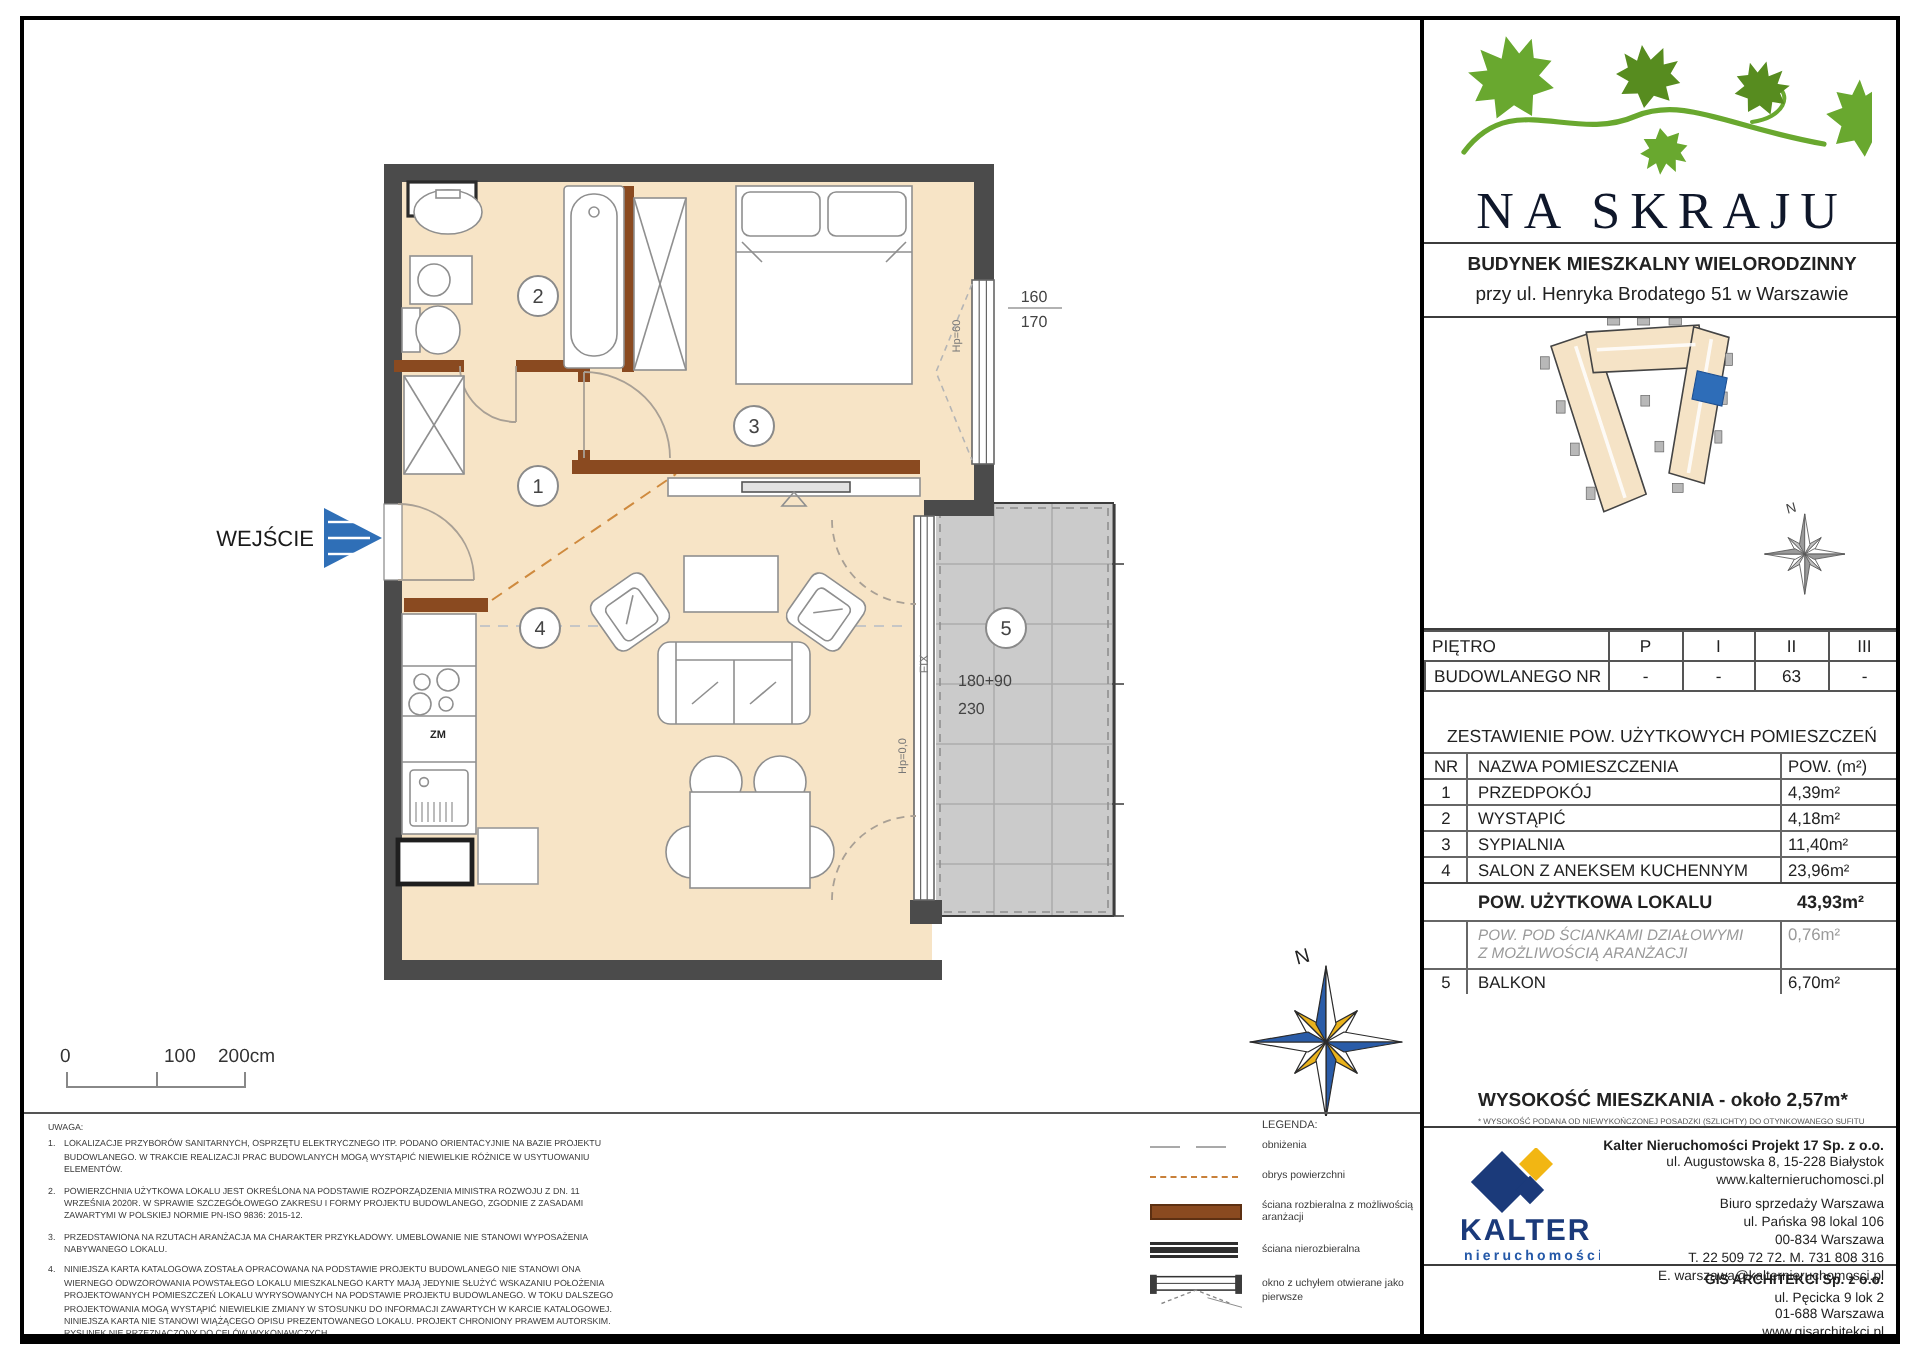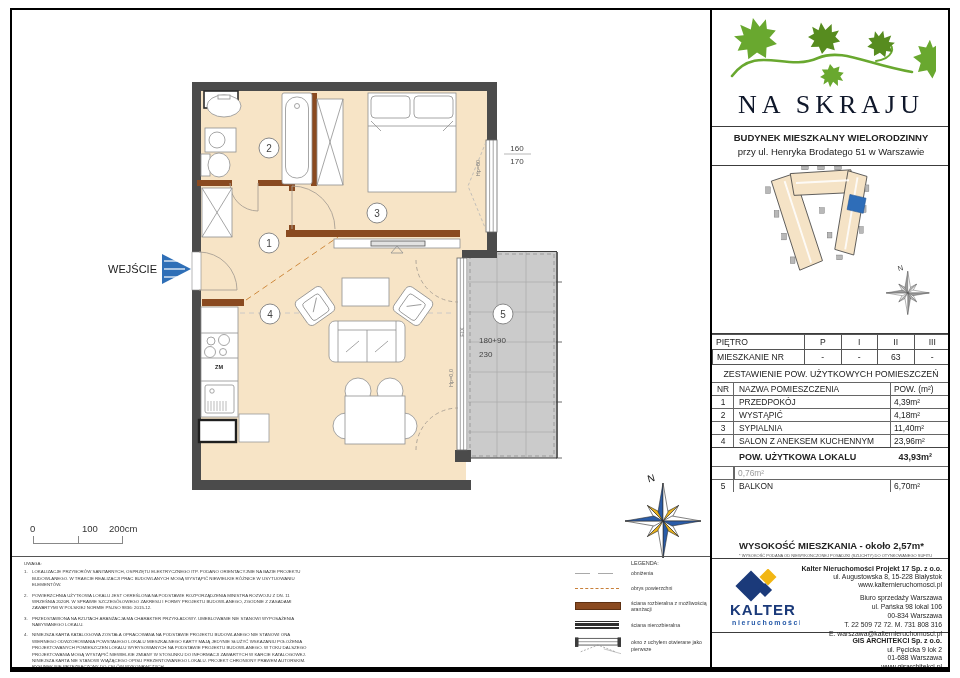--- a/index.html
+++ b/index.html
@@ -40,21 +40,21 @@
   .logo-title{font-family:"Liberation Serif",serif;font-size:26px;letter-spacing:5px;color:#0f172a;margin-top:-2px;}
   .sec-bldg{height:36px;text-align:center;font-size:9.5px;line-height:1.55;padding-top:4px;}
   .bldg1{font-weight:bold;}
   .sec-site{height:176px;position:relative;}
   .site-svg{position:absolute;left:0;top:0;width:100%;height:100%;}
   .ftable{display:grid;grid-template-columns:92px 1fr 1fr 1fr 1fr;font-size:8.6px;}
   .ftable .fc{height:14px;line-height:14px;border-top:1px solid #555;text-align:center;}
   .ftable .fl{text-align:left;padding-left:4px;}
   .ftable .fc + .fc{border-left:1px solid #555;}
   .ftable .fl{border-left:none;}
-  .ttitle{font-size:8.8px;text-align:center;padding:4px 0 3px;border-top:1px solid #555;}
+  .ttitle{font-size:8.8px;text-align:center;padding:17px 0 3px;border-top:1px solid #555;}
   .atable{font-size:8.4px;}
   .trow{display:grid;grid-template-columns:22px 1fr 60px;border-top:1px solid #666;}
   .trow .c{padding:1px 3px;}
   .trow .cnr{border-right:1px solid #666;text-align:center;padding-left:4px;}
   .trow .cnm{padding-left:5px;}
   .trow .car{border-left:1px solid #666;}
   .thead{font-size:8.4px;}
   .total{border-top:1px solid #444;display:flex;justify-content:space-between;
          font-weight:bold;font-size:9px;padding:4px 18px 4px 27px;}
   .part{color:#9a9a9a;font-style:italic;}
@@ -446,21 +446,21 @@
         </g>
       </svg>
     </div>
 
     <div class="ftable">
       <div class="fc fl">PIĘTRO</div>
       <div class="fc">P</div>
       <div class="fc">I</div>
       <div class="fc">II</div>
       <div class="fc">III</div>
-      <div class="fc fl">MIESZKANIE NR</div>
+      <div class="fc fl">BUDOWLANEGO NR</div>
       <div class="fc">-</div>
       <div class="fc">-</div>
       <div class="fc">63</div>
       <div class="fc">-</div>
     </div>
 
     <div class="ttitle">ZESTAWIENIE POW. UŻYTKOWYCH POMIESZCZEŃ</div>
 
     <div class="atable">
       <div class="trow thead">
@@ -487,20 +487,24 @@
         <div class="c cnr">4</div>
         <div class="c cnm">SALON Z ANEKSEM KUCHENNYM</div>
         <div class="c car">23,96m²</div>
       </div>
       <div class="total">
         <span>POW. UŻYTKOWA LOKALU</span>
         <span>43,93m²</span>
       </div>
       <div class="trow part">
         <div class="c cnr"></div>
+        <div class="c cnm">
+          <div>POW. POD ŚCIANKAMI DZIAŁOWYMI</div>
+          <div>Z MOŻLIWOŚCIĄ ARANŻACJI</div>
+        </div>
         <div class="c car">0,76m²</div>
       </div>
       <div class="trow balc">
         <div class="c cnr">5</div>
         <div class="c cnm">BALKON</div>
         <div class="c car">6,70m²</div>
       </div>
     </div>
 
     <div class="sec sec-height">

